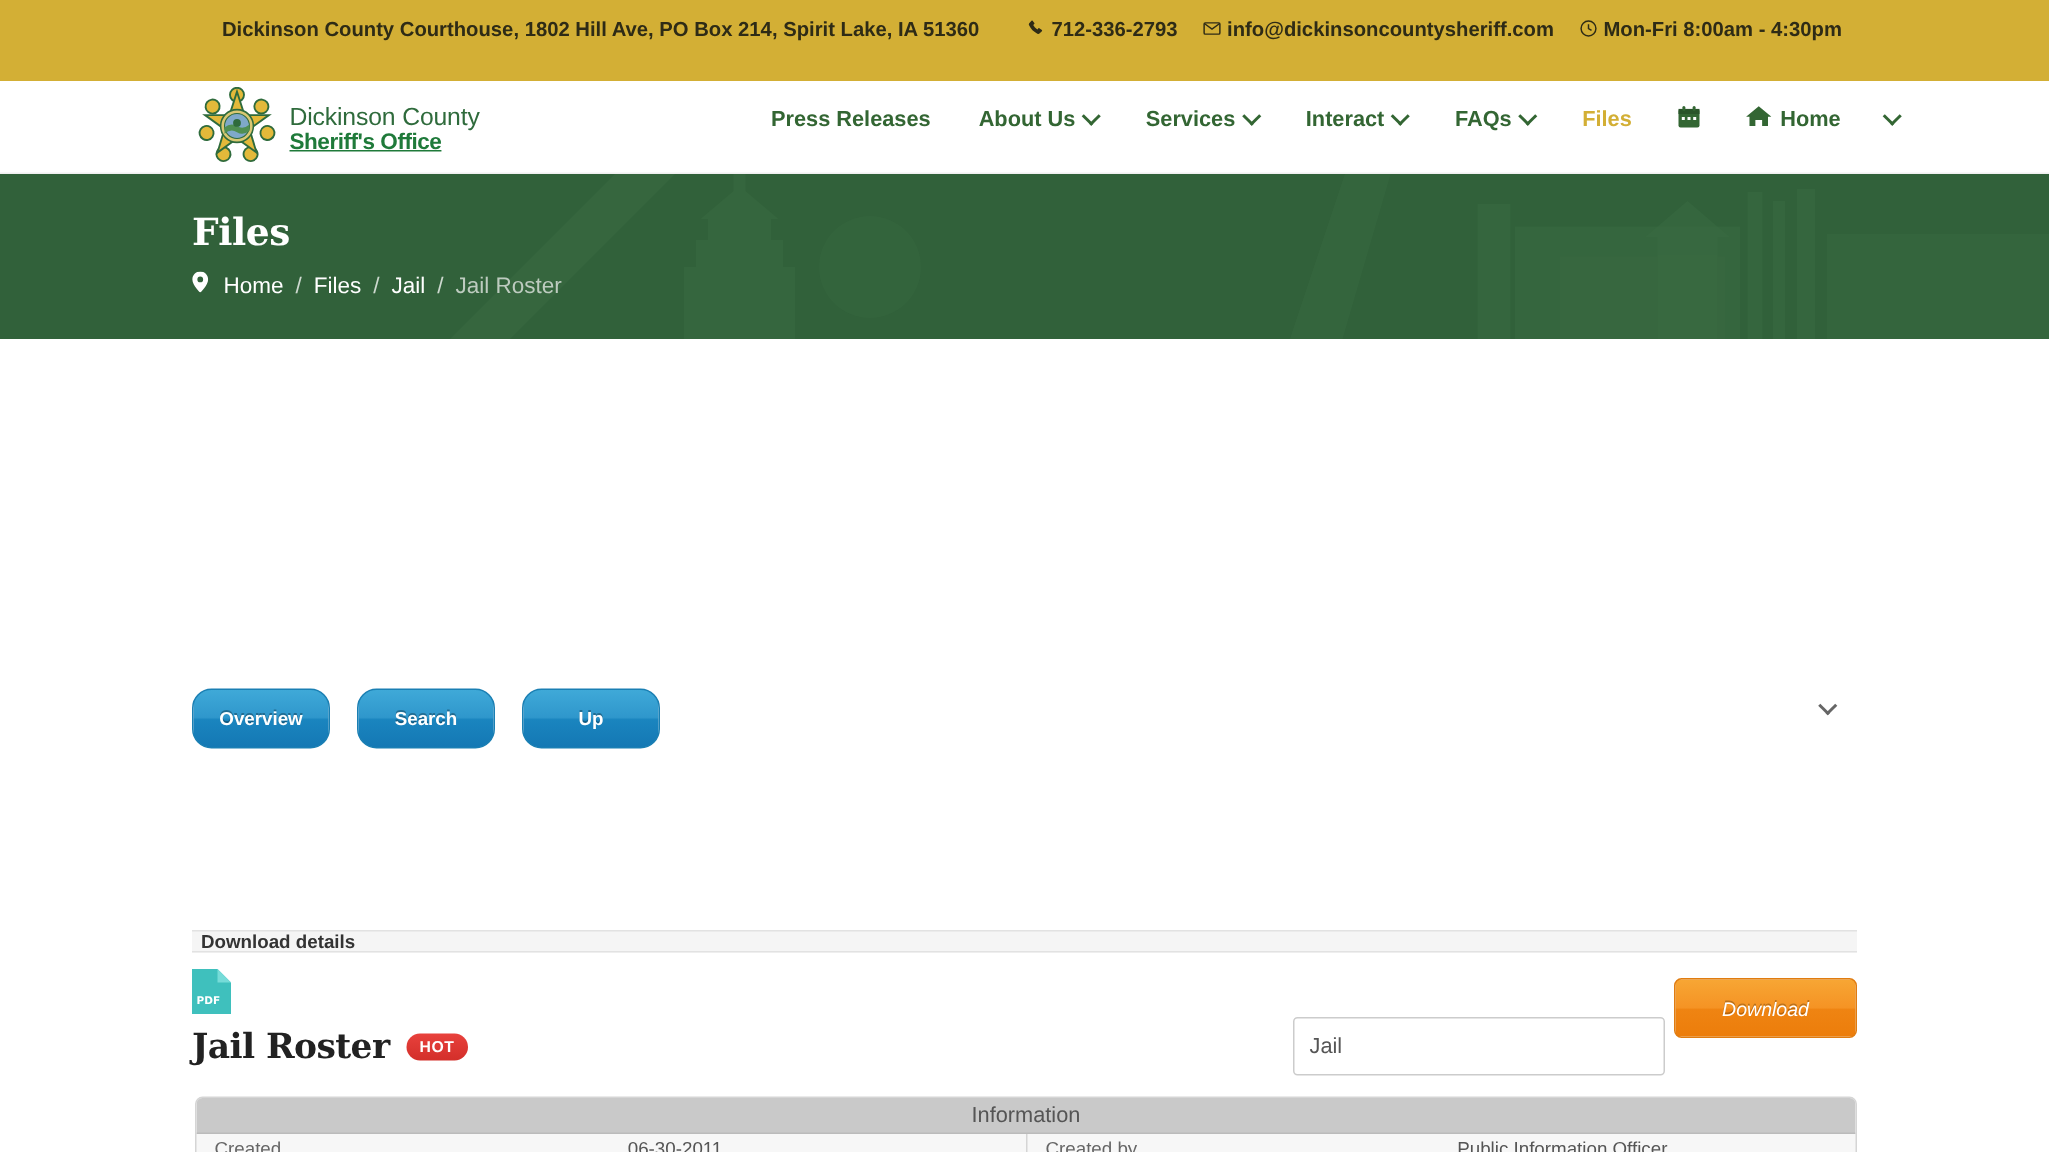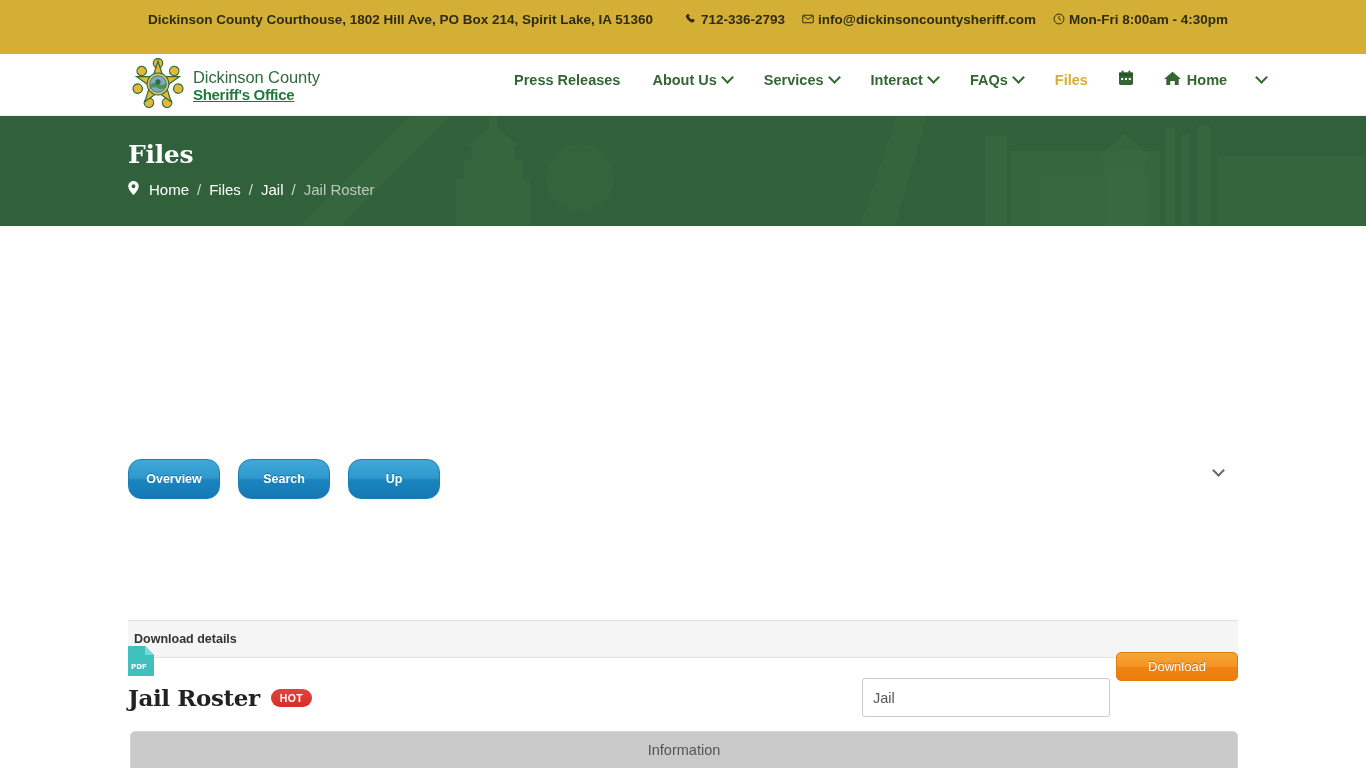--- a/index.html
+++ b/index.html
@@ -129,21 +129,21 @@
     pointer-events: none; color: #666;
   }
   .selchev::before {
     content: ""; position: absolute; left: 0; top: 0;
     width: 7px; height: 7px;
     border-right: 2px solid currentColor; border-bottom: 2px solid currentColor;
     transform: rotate(45deg);
   }
 
   .dl-details-bar {
-    position: absolute; left: 128px; top: 394px; width: 1110px; height: 38px;
+    position: absolute; left: 128px; top: 394px; width: 1110px; height: 15px;
     background: #f5f5f5; border-top: 1px solid #e2e2e2; border-bottom: 1px solid #e2e2e2;
     display: flex; align-items: center; padding-left: 6px;
     font-size: 12.5px; font-weight: bold; color: #333333;
   }
 
   .file-head { position: absolute; left: 128px; top: 420px; width: 1110px; }
   .pdficon { width: 26px; height: 30px; display: block; }
   .title-row { display: flex; align-items: center; gap: 11px; margin-top: 8px; }
   .file-title {
     font-family: "DejaVu Serif", serif;
@@ -151,36 +151,36 @@
     letter-spacing: -0.4px;
   }
   .hot-badge {
     background: linear-gradient(to bottom, #e8413c, #d32f2a);
     color: #ffffff; font-size: 10.5px; font-weight: bold;
     padding: 3px 9px; border-radius: 9px; letter-spacing: .4px;
   }
 
   .dlbtn {
     position: absolute; right: 128px; top: 426px;
-    width: 122px; height: 29px; border-radius: 5px;
+    width: 122px; height: 40px; border-radius: 5px;
     background: linear-gradient(to bottom, #f7a634 0%, #f59324 50%, #ef8412 52%, #ec7d0b 100%);
     border: 1px solid #e07c10;
     color: #ffffff; font-size: 13px;
     display: flex; align-items: center; justify-content: center;
-    cursor: pointer; text-shadow: 0 -1px 0 rgba(0,0,0,.25);
+    cursor: pointer; text-shadow: 0 -1px 0 rgba(0,0,0,.25); font-style: italic;
   }
 
   
   .infobox {
     position: absolute; left: 130px; top: 505px; width: 1108px;
     border: 1px solid #d5d5d5; border-radius: 5px;
     background: #f7f7f7; overflow: hidden;
   }
   .info-head {
-    height: 37px; background: #c9c9c9; color: #555555;
+    height: 24px; background: #c9c9c9; color: #555555;
     display: flex; align-items: center; justify-content: center;
     font-size: 14.5px; border-bottom: 1px solid #bbbbbb;
   }
   .inforow { display: flex; height: 20.4px; align-items: center; }
   .lbl {
     width: 285px; padding-left: 12px; font-size: 12.5px; color: #666666;
     border-bottom: 1px dashed #c7c7c7; height: 20.4px;
     display: flex; align-items: center;
   }
   .val {

